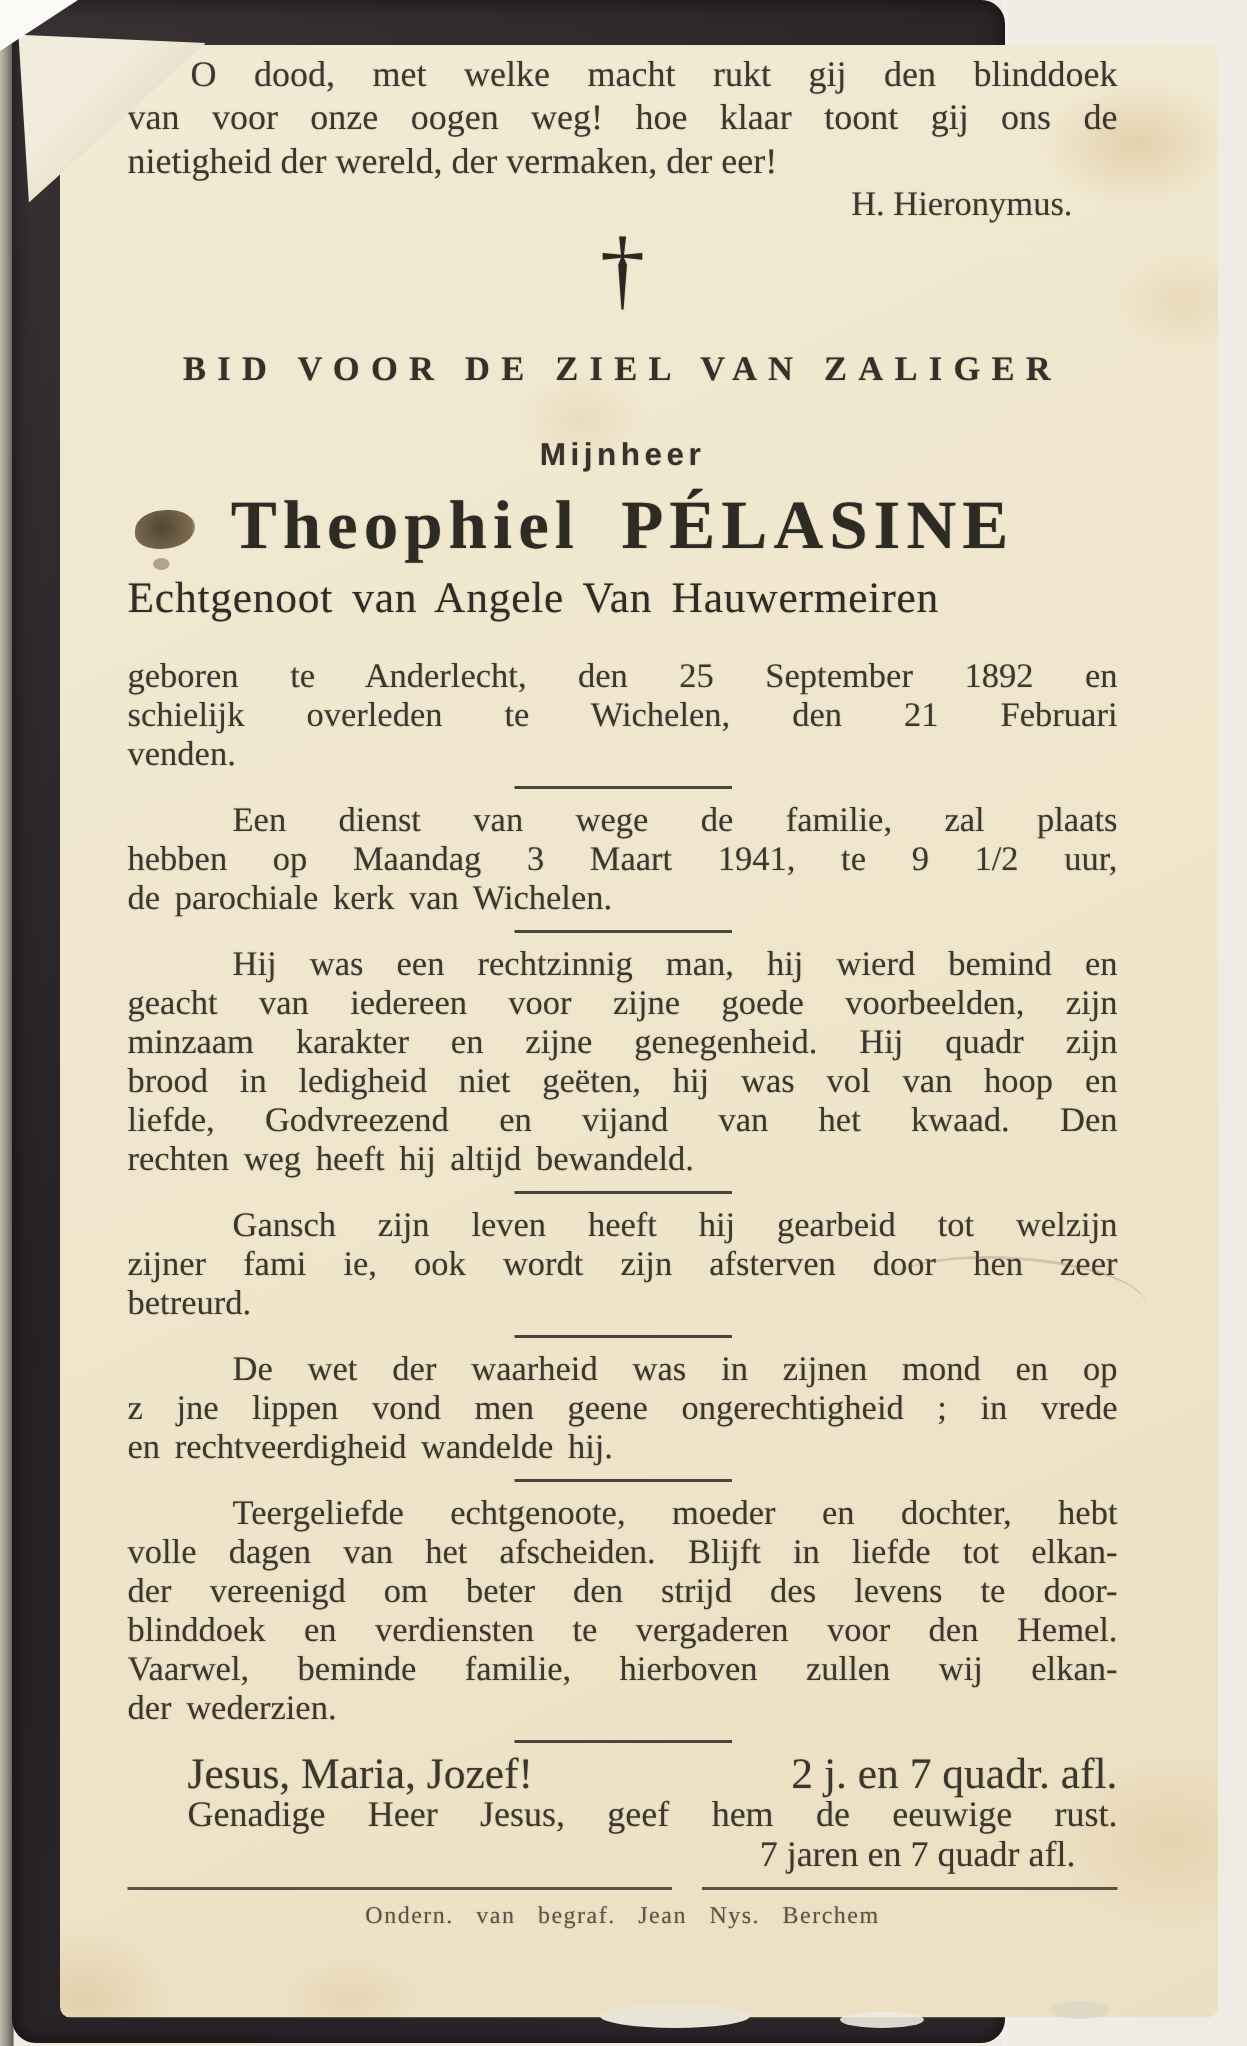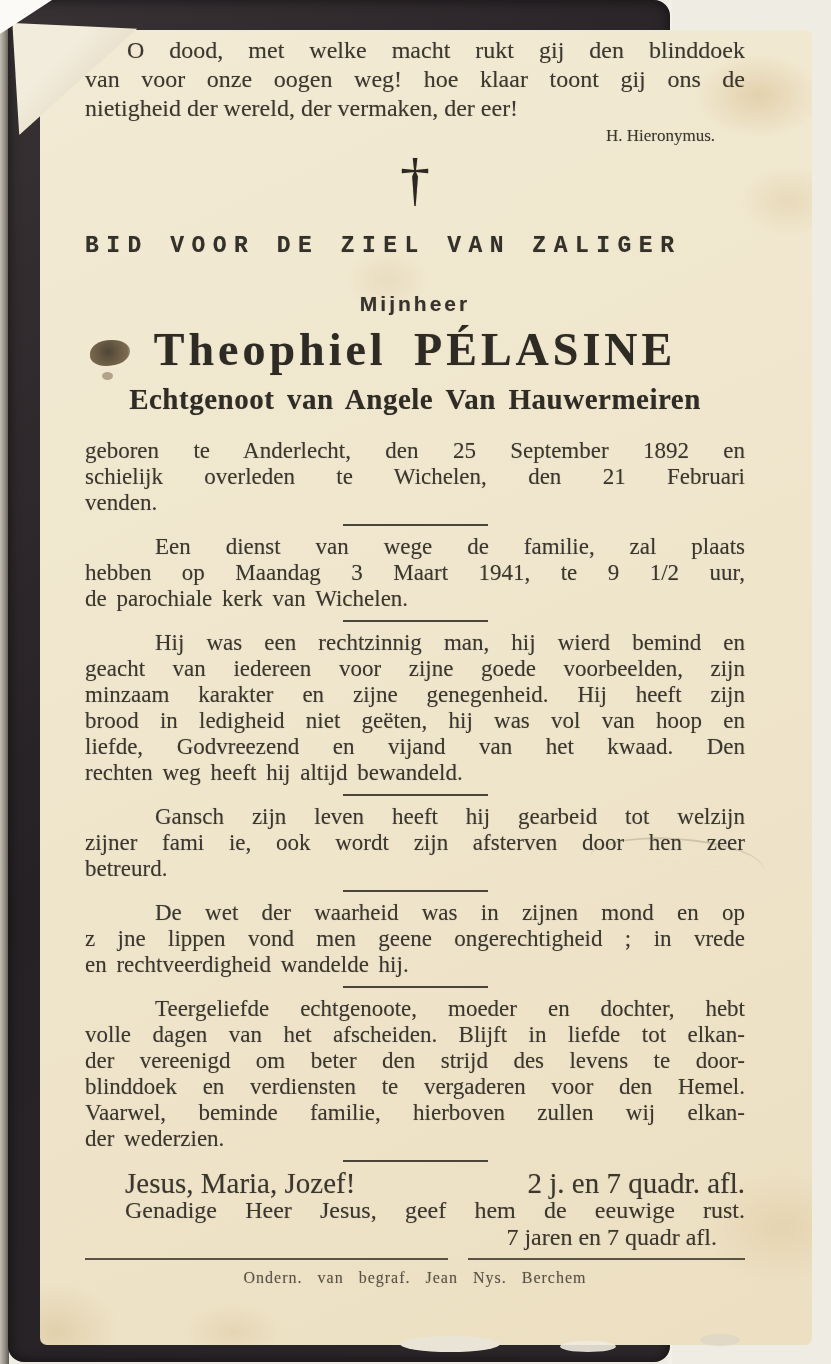--- a/index.html
+++ b/index.html
@@ -19,32 +19,32 @@
            radial-gradient(110px 80px at 96% 91%, rgba(200,168,104,.22), rgba(200,168,104,0) 72%),
            radial-gradient(90px 70px at 2% 99%, rgba(190,158,96,.26), rgba(190,158,96,0) 70%),
            radial-gradient(70px 40px at 25% 99%, rgba(190,158,96,.18), rgba(190,158,96,0) 70%),
            radial-gradient(140% 120% at 50% 45%, rgba(0,0,0,0) 78%, rgba(140,110,60,.10) 100%),
            linear-gradient(155deg,#f2ead4 0%,#efe5cb 55%,#ecdfc2 100%);
          text-shadow:0 0 1px rgba(58,52,44,.35);}
   
   .q-line{font-size:24px;line-height:29px;text-align:justify;text-align-last:justify;}
   .q-line.q-first{text-indent:42px;}
   .q-line.q-last{text-align-last:left;}
-  .q-attr{font-size:17px;line-height:25px;text-align:right;padding-right:30px;}
+  .q-attr{font-size:23px;line-height:25px;text-align:right;padding-right:30px;}
   
   .cross{height:62px;margin-top:2px;text-align:center;font-size:60px;line-height:58px;color:#2c2722;}
   
-  .call{margin-top:20px;font-family:Liberation Mono, monospace;font-weight:700;
-        font-size:23px;line-height:28px;letter-spacing:7.5px;color:#34302a;}
+  .call{margin-top:20px;font-family:Liberation Serif, serif;font-weight:700;
+        font-size:23px;line-height:28px;letter-spacing:7.5px;text-align:center;color:#34302a;}
   .honorific{margin-top:32px;font-family:"Liberation Sans","DejaVu Sans",sans-serif;font-weight:700;
         font-size:21px;line-height:24px;letter-spacing:3px;text-align:center;color:#37332c;}
   .dname{margin-top:8px;font-weight:700;font-size:46px;line-height:52px;letter-spacing:4px;
         word-spacing:12px;text-align:center;color:#2e2a24;}
-  .relation{margin-top:6px;font-weight:700;font-size:29px;line-height:34px;word-spacing:5px;
-        letter-spacing:.5px;text-align:center;color:#2f2b25;}
+  .relation{margin-top:6px;font-weight:400;font-size:29px;line-height:34px;word-spacing:5px;
+        letter-spacing:.5px;text-align:left;color:#2f2b25;}
   
   .para{margin-top:0;}
   .p-space{margin-top:22px;}
   .p-line{font-size:23px;line-height:26px;word-spacing:4px;text-align:justify;text-align-last:justify;}
   .p-line.first{text-indent:70px;}
   .p-line.last{text-align-last:left;}
   .divider{width:145px;height:0;border-top:2.5px solid rgba(45,40,32,.85);margin:8px auto 8px auto;}
   
   .inv-row{margin-top:4px;display:flex;justify-content:space-between;padding-left:40px;
            font-size:29px;line-height:27px;}
@@ -105,21 +105,21 @@
     <div class="para">
       <div class="p-line first">Een dienst van wege de familie, zal plaats</div>
       <div class="p-line">hebben op Maandag 3 Maart 1941, te 9 1/2 uur,</div>
       <div class="p-line last">de parochiale kerk van Wichelen.</div>
     </div>
     <div class="divider"></div>
 
     <div class="para">
       <div class="p-line first">Hij was een rechtzinnig man, hij wierd bemind en</div>
       <div class="p-line">geacht van iedereen voor zijne goede voorbeelden, zijn</div>
-      <div class="p-line">minzaam karakter en zijne genegenheid. Hij heeft zijn</div>
+      <div class="p-line">minzaam karakter en zijne genegenheid. Hij quadr zijn</div>
       <div class="p-line">brood in ledigheid niet geëten, hij was vol van hoop en</div>
       <div class="p-line">liefde, Godvreezend en vijand van het kwaad. Den</div>
       <div class="p-line last">rechten weg heeft hij altijd bewandeld.</div>
     </div>
     <div class="divider"></div>
 
     <div class="para">
       <div class="p-line first">Gansch zijn leven heeft hij gearbeid tot welzijn</div>
       <div class="p-line">zijner fami ie, ook wordt zijn afsterven door hen zeer</div>
       <div class="p-line last">betreurd.</div>

